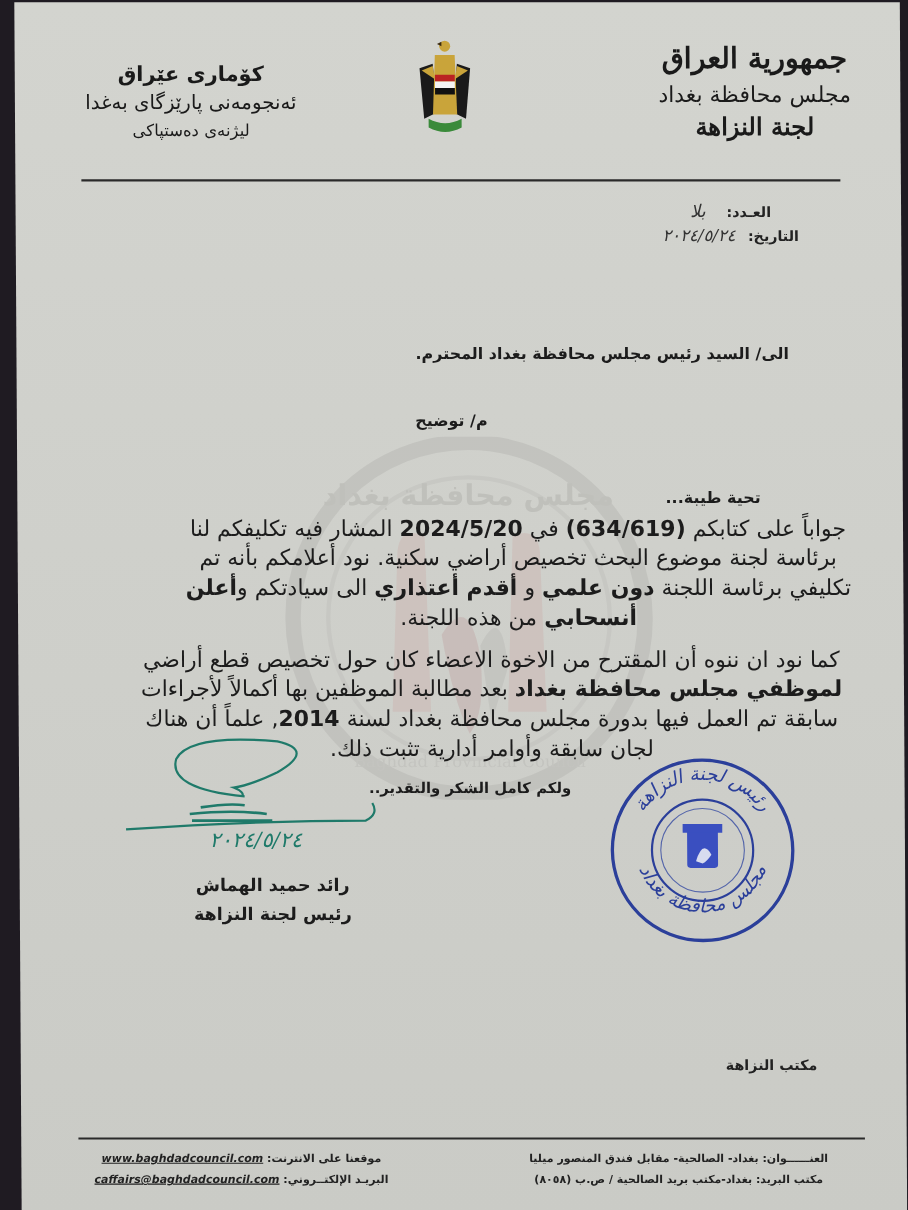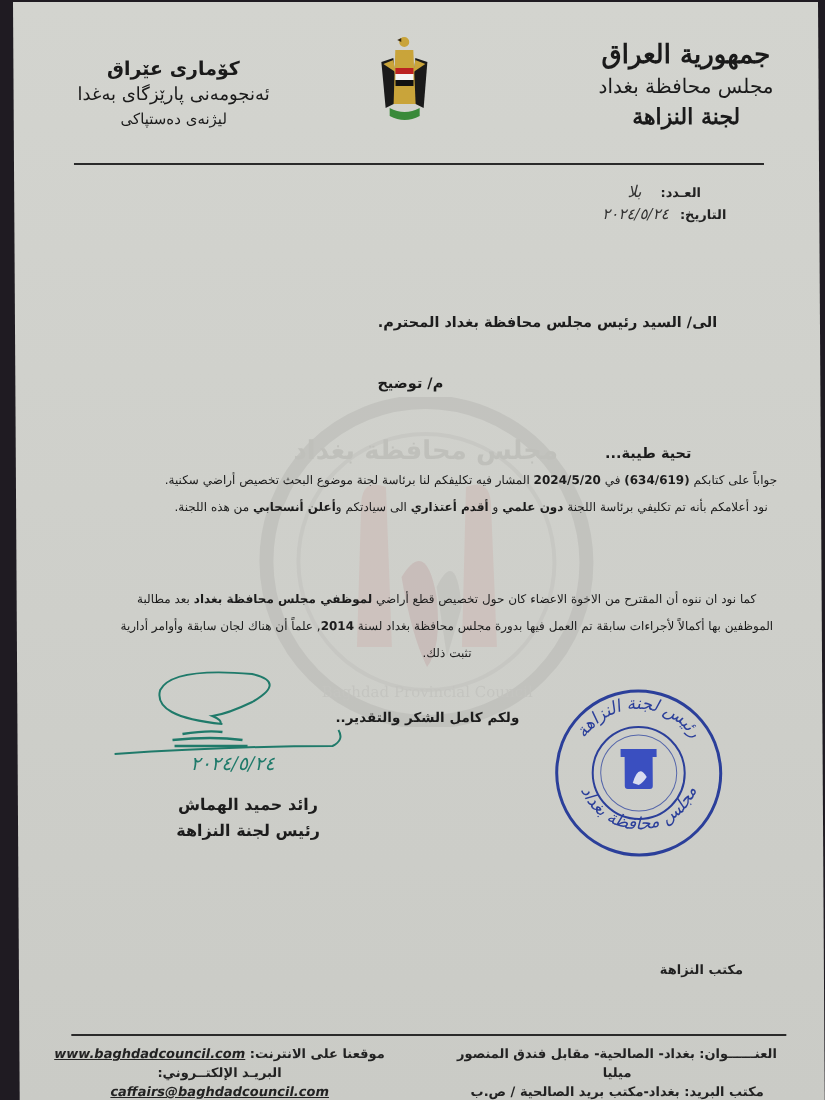--- a/index.html
+++ b/index.html
@@ -17,24 +17,24 @@
   .abs { position: absolute; }
   .rtl { direction: rtl; text-align: center; }
   .ctr { text-align: center; }
   .k-line1 { font-weight: bold; font-size: 19px; color: #1a1a1a; }
   .k-line2 { font-size: 18px; color: #1a1a1a; }
   .k-line3 { font-size: 15px; color: #1a1a1a; }
   .cal { font-family: "DejaVu Serif", serif; color: #1a1a1a; font-weight: bold; }
   .hr { position: absolute; height: 2px; background: #2a2a2a; }
   .meta { font-size: 13px; font-weight: bold; color: #222; }
   .handwriting { font-family: "DejaVu Serif", serif; font-style: italic; color: #333; }
-  .body-text { font-size: 12px; color: #1c1c1c; line-height: 27px; }
+  .body-text { font-size: 20px; color: #1c1c1c; line-height: 27px; }
   .b { font-weight: bold; }
   .bold-title { font-weight: bold; font-size: 14.5px; color: #1c1c1c; }
-  .footer-text { font-size: 13px; font-weight: bold; color: #222; line-height: 19px; }
+  .footer-text { font-size: 10px; font-weight: bold; color: #222; line-height: 19px; }
   .link { font-style: italic; text-decoration: underline; font-weight: bold; color: #222; direction: ltr; unicode-bidi: embed; }
   .watermark { position: absolute; left: 235px; top: 395px; width: 350px; height: 330px; opacity: 0.55; pointer-events: none; }
   .stamp { position: absolute; left: 535px; top: 685px; width: 172px; height: 172px; }
   .signature { position: absolute; left: 95px; top: 660px; width: 240px; height: 130px; }
 </style>
 </head>
 <body>
 
 <div class="paper">
 

